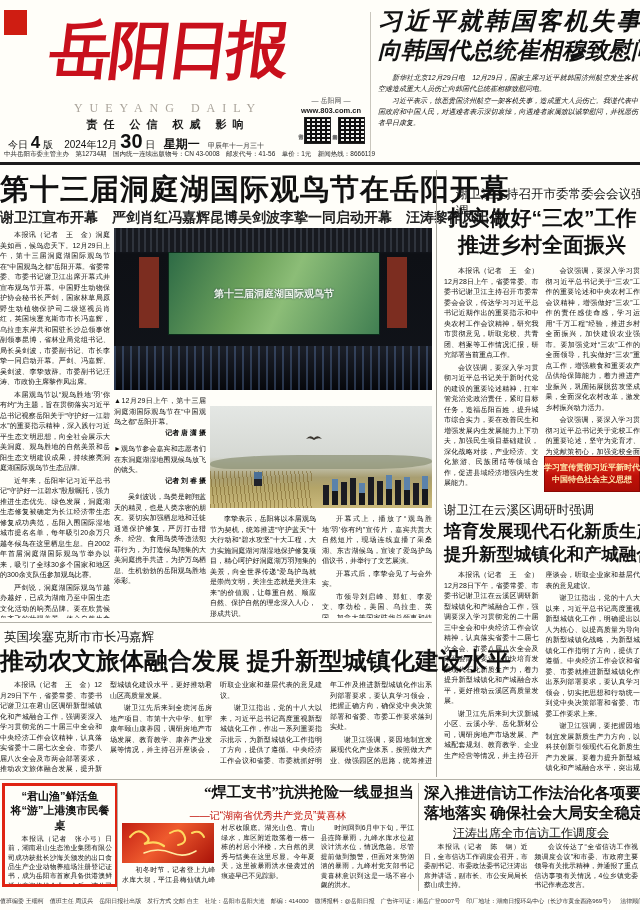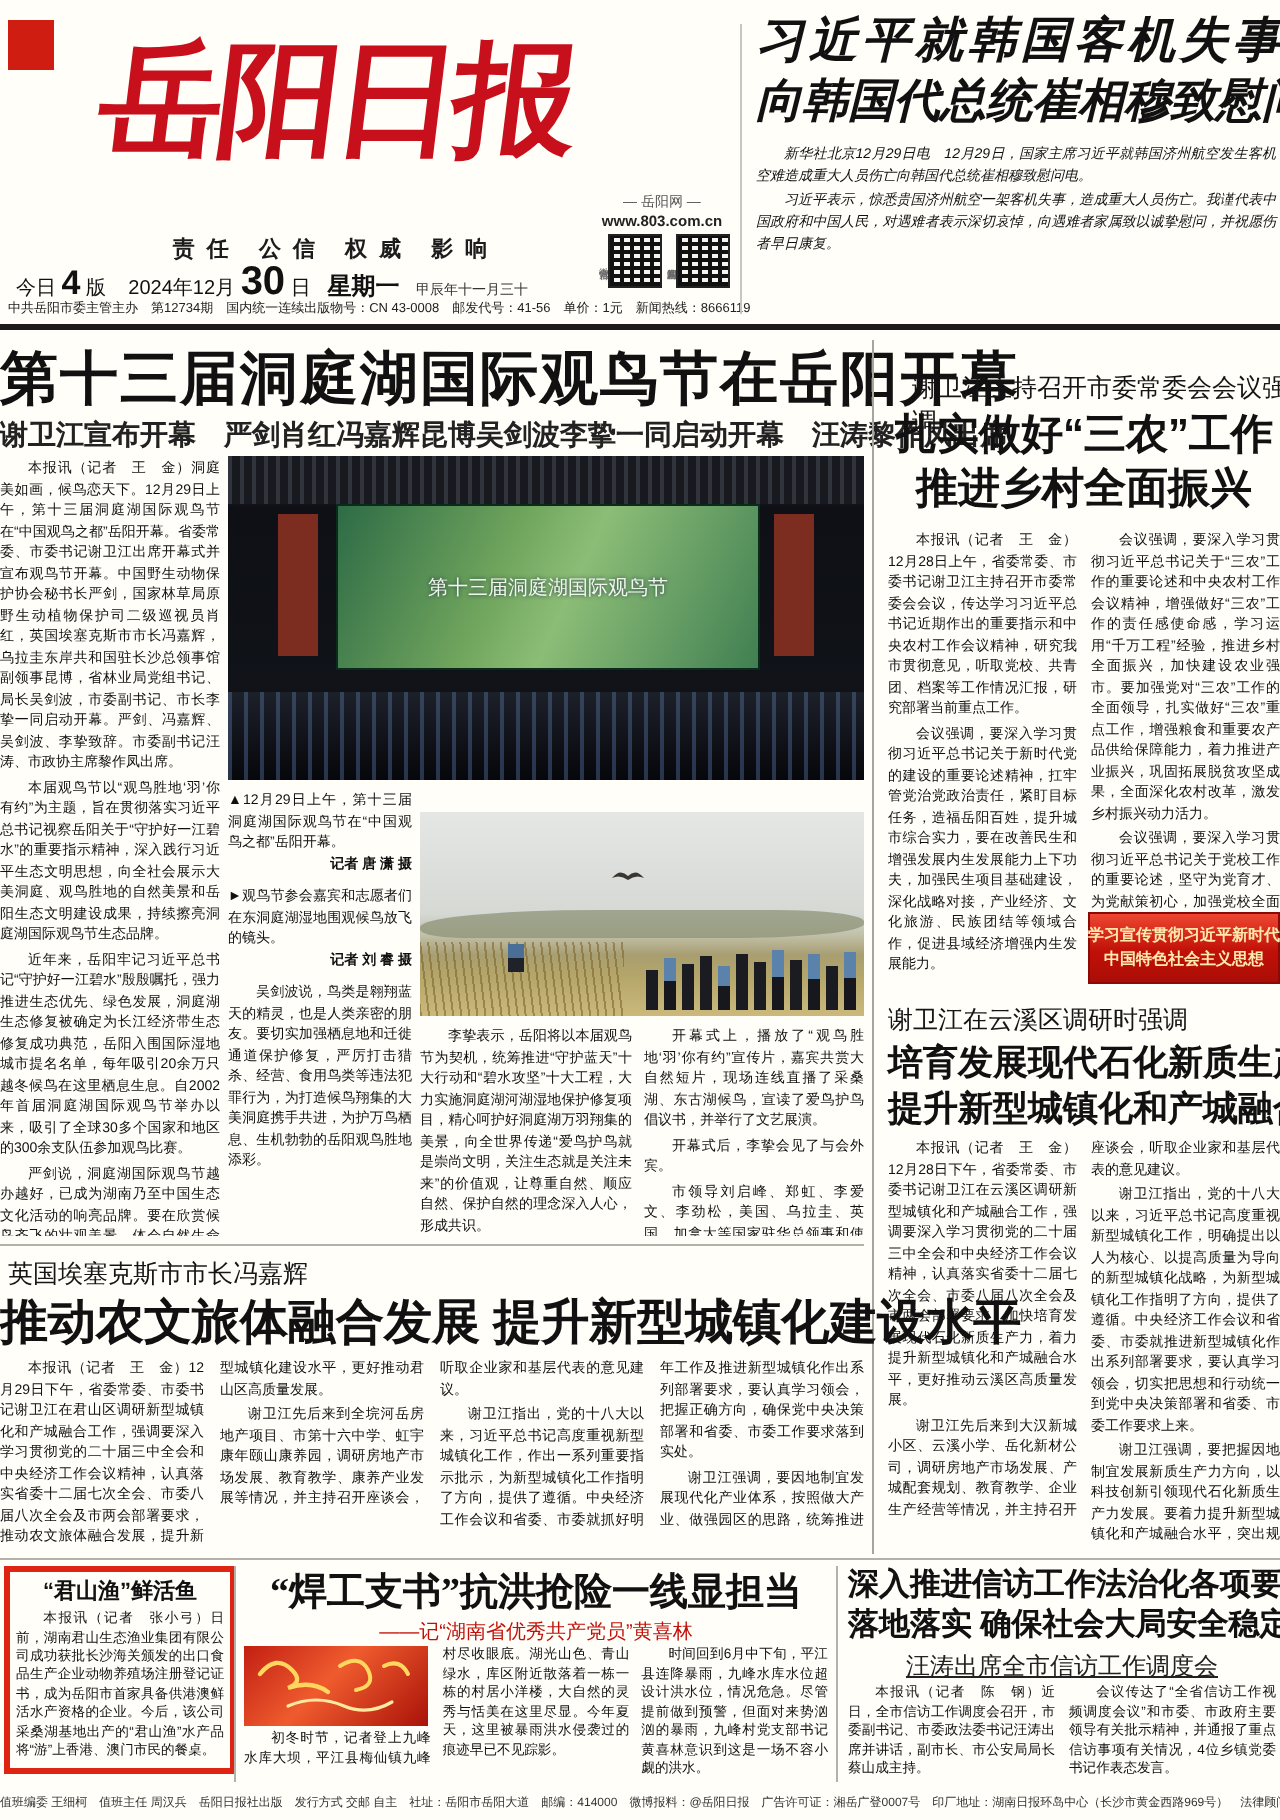--- a/index.html
+++ b/index.html
@@ -42,21 +42,21 @@
   .lead-h{left:0;top:2px;width:432px;text-align:center;font-size:29px;font-weight:900;letter-spacing:1px;white-space:nowrap;}
   .lead-sub{left:0;top:41px;width:432px;text-align:center;font-size:14px;font-weight:600;color:#222;white-space:nowrap;}
   .col{font-size:7px;line-height:1.5;overflow:hidden;color:#101010;}
   .lead-col1{left:0;top:62px;width:110px;height:388px;}
   .photo1{left:114px;top:60px;width:318px;height:162px;background:linear-gradient(180deg,#14161c 0%,#23262e 9%,#0e1015 16%,#11141a 100%);overflow:hidden;}
   .ph1-aud{position:absolute;left:0;top:0;width:100%;height:15%;
      background:repeating-linear-gradient(90deg,rgba(120,130,150,.25) 0 2px,transparent 2px 6px),#17191f;}
   .ph1-screen{position:absolute;left:17%;top:15%;width:66%;height:50%;
      background:linear-gradient(115deg,#2e6b46,#6fa45d 38%,#8cbd77 55%,#417f52);
      border:1px solid #0a2a1a;display:flex;align-items:center;justify-content:center;
-     color:#f0f8ec;font-size:10px;font-weight:400;text-shadow:0 0 2px #234;}
+     color:#f0f8ec;font-size:10px;font-weight:700;text-shadow:0 0 2px #234;}
   .ph1-bannerL{position:absolute;left:8%;top:18%;width:6%;height:44%;background:#7c2d20;}
   .ph1-bannerR{position:absolute;right:8%;top:18%;width:6%;height:44%;background:#7c2d20;}
   .ph1-crowd{position:absolute;bottom:0;left:0;width:100%;height:27%;
      background:repeating-linear-gradient(90deg,rgba(90,120,170,.4) 0 2px,transparent 2px 8px),
      linear-gradient(180deg,#1c2029,#06070b);}
   .capcol{left:114px;top:228px;width:92px;height:222px;}
   .cap{font-size:7px;line-height:1.5;color:#101010;margin-bottom:6px;}
   .cap .cred{display:block;text-align:right;font-weight:bold;}
   .photo2{left:210px;top:238px;width:222px;height:102px;overflow:hidden;
      background:linear-gradient(180deg,#e4e7e4 0%,#d5d8d3 50%,#c2c1aa 60%,#a89e71 70%,#b4a569 80%,#cab97b 100%);}
@@ -92,39 +92,40 @@
   .js-b{left:0;top:58px;width:432px;height:96px;column-count:4;column-gap:8px;column-fill:auto;}
   .bot-line{left:0;top:779px;width:640px;height:1px;background:#b3b1a8;}
   
   .redbox{left:2px;top:783px;width:104px;height:94px;border:3px solid #e02413;padding:2px 3px;background:#fffef9;overflow:hidden;}
   .rb-title{font-size:11px;font-weight:900;text-align:center;line-height:1.3;margin:1px 0 2px 0;}
   .rb-body{font-size:6.8px;line-height:1.38;}
   .vrule-b1{left:117px;top:783px;width:1px;height:108px;background:#b3b1a8;}
   .vrule-b2{left:418px;top:783px;width:1px;height:108px;background:#b3b1a8;}
   
   .weld{left:122px;top:783px;width:292px;height:110px;}
-  .weld-h{left:0;top:0;width:292px;text-align:center;font-size:19px;font-weight:900;white-space:nowrap;font-family:"Liberation Serif","DejaVu Serif",serif;}
+  .weld-h{left:0;top:0;width:292px;text-align:right;font-size:15px;font-weight:900;white-space:nowrap;font-family:"Liberation Serif","DejaVu Serif",serif;}
   .weld-sub{left:0;top:26px;width:292px;text-align:center;font-size:10px;color:#c01008;}
   .weld-b{left:0;top:40px;width:292px;height:68px;column-count:3;column-gap:6px;column-fill:auto;font-size:6.8px;line-height:1.4;}
   .weld-gfx{width:92px;height:40px;background:linear-gradient(135deg,#c21f12,#ef5b2e 45%,#a91208);margin-bottom:2px;position:relative;overflow:hidden;}
   
   .xf{left:424px;top:783px;width:214px;height:110px;}
   .xf-h{left:0;top:0;width:214px;text-align:center;font-size:15.5px;font-weight:900;line-height:1.3;white-space:nowrap;}
   .xf-sub{left:0;top:42px;width:214px;text-align:center;font-size:12px;color:#222;font-family:"Liberation Serif","DejaVu Serif",serif;text-decoration:underline;}
   .xf-b{left:0;top:59px;width:214px;height:50px;column-count:2;column-gap:7px;column-fill:auto;font-size:6.8px;line-height:1.4;}
   
   .footer{left:0;top:897px;width:640px;text-align:center;font-size:6px;color:#333;white-space:nowrap;}
 </style>
 </head>
 <body>
 
 <div class="page">
 
   <div class="abs seal"></div>
   <div class="abs logo">岳阳日报</div>
+  <div class="abs eng">YUEYANG  DAILY</div>
   <div class="abs motto">责任 公信 权威 影响</div>
   <div class="abs daterow">
     <span>今日</span>
     <b class="big4">4</b>
     <span>版</span>
     &nbsp;&nbsp;
     <span>2024年12月</span>
     <b class="big30">30</b>
     <span>日</span>
     &nbsp;
@@ -268,20 +269,21 @@
       <p class="np">谢卫江指出，党的十八大以来，习近平总书记高度重视新型城镇化工作，作出一系列重要指示批示，为新型城镇化工作指明了方向，提供了遵循。中央经济工作会议和省委、市委就抓好明年工作及推进新型城镇化作出系列部署要求，要认真学习领会，把握正确方向，确保党中央决策部署和省委、市委工作要求落到实处。</p>
       <p class="np">谢卫江强调，要因地制宜发展现代化产业体系，按照做大产业、做强园区的思路，统筹推进新型城镇化和乡村全面振兴，加快推进教育、医疗卫生等基本公共服务均等化，推动农文旅体深度融合发展，全力抓好岁末年初安全生产、民生保障等工作，确保社会大局和谐稳定。</p>
     </div>
   </div>
 
   <div class="abs bot-line"></div>
 
   <div class="abs redbox">
     <div class="rb-title">
       <div>“君山渔”鲜活鱼</div>
+      <div>将“游”上港澳市民餐桌</div>
     </div>
     <div class="rb-body jt">
       <p class="np">本报讯（记者　张小弓）日前，湖南君山生态渔业集团有限公司成功获批长沙海关颁发的出口食品生产企业动物养殖场注册登记证书，成为岳阳市首家具备供港澳鲜活水产资格的企业。今后，该公司采桑湖基地出产的“君山渔”水产品将“游”上香港、澳门市民的餐桌。</p>
 
     </div>
   </div>
 
   <div class="abs vrule-b1"></div>
   <div class="abs vrule-b2"></div>
 

